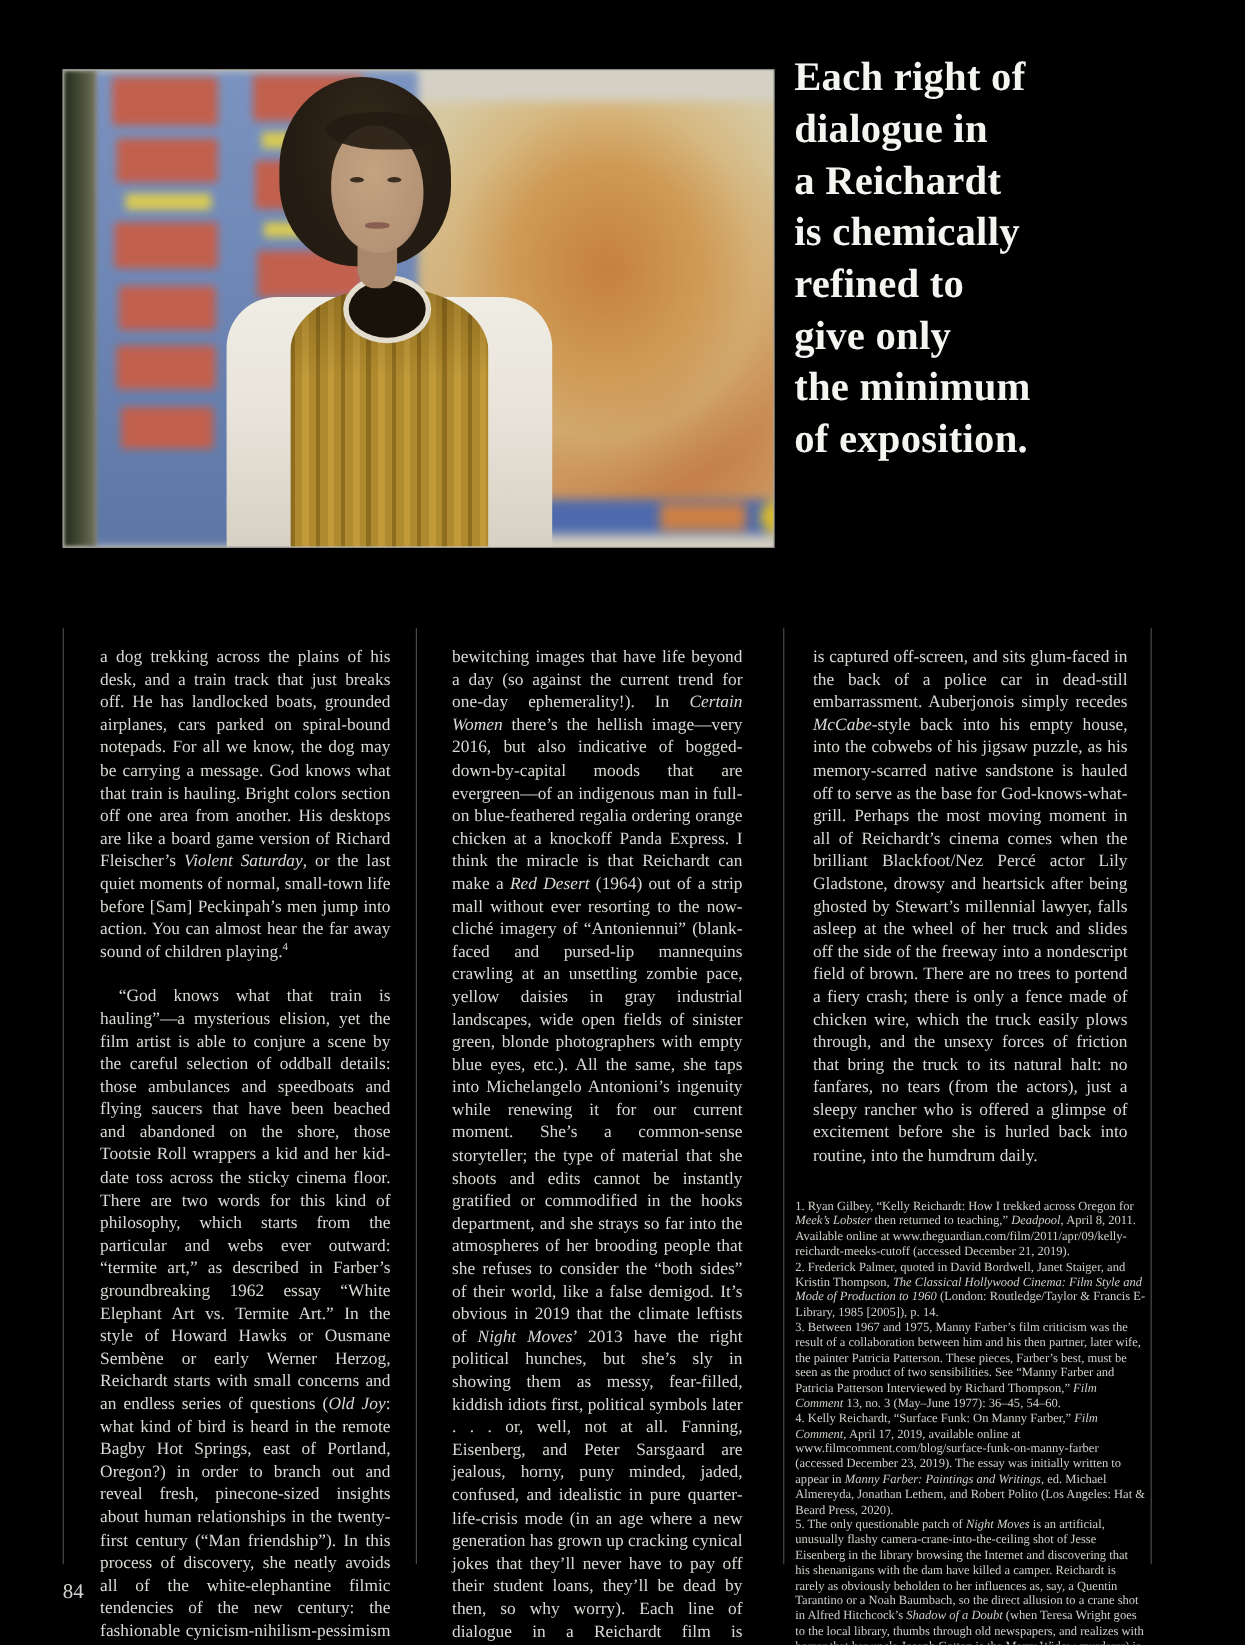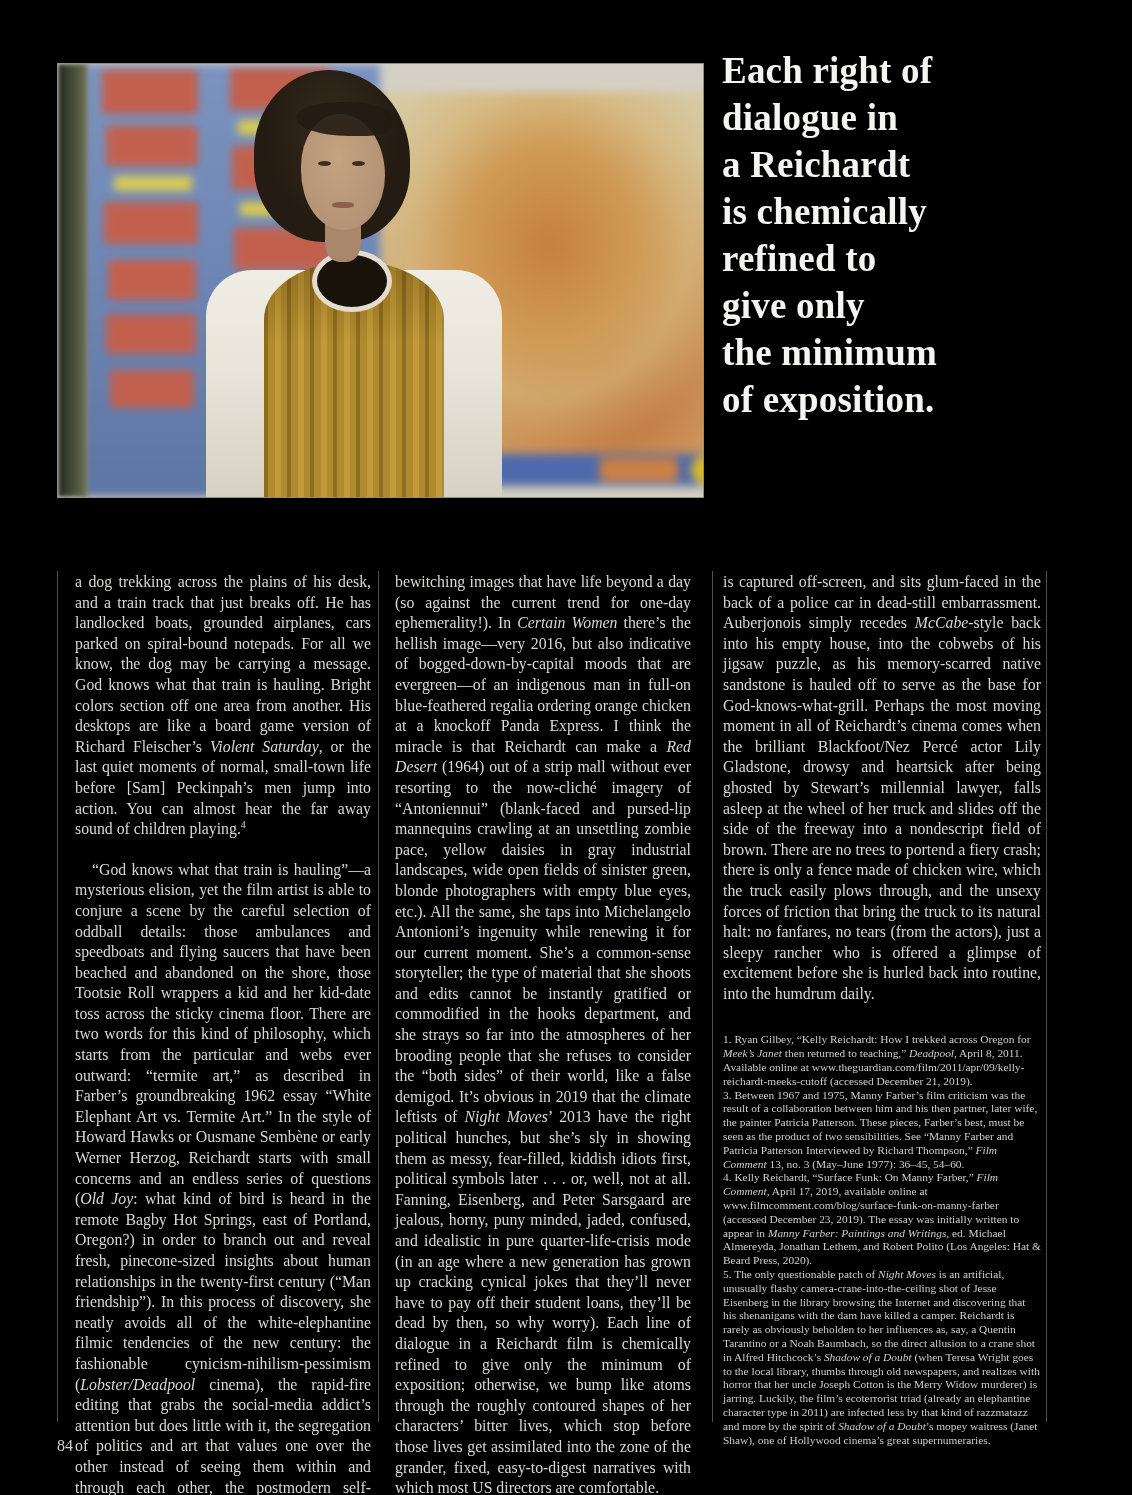--- a/index.html
+++ b/index.html
@@ -64,30 +64,30 @@
 
   
   .vrule{position:absolute;top:571px;height:851px;width:1px;background:#50504d;}
   .vrule.r1{left:57px;} .vrule.r2{left:378px;} .vrule.r3{left:712px;} .vrule.r4{left:1046px;}
 
   .column{position:absolute;top:572px;font-size:15.8px;line-height:20.6px;
         color:#d9d9d5;text-align:justify;}
   .column.c1{left:75px;width:296px;}
   .column.c2{left:395px;width:296px;}
   .column.c3{left:723px;width:318px;}
-  .para{margin:0;}
+  .para{margin:16px;}
   .para.indent{text-indent:17px;}
   .para.gap-before{margin-top:20px;}
   sup{font-size:.62em;line-height:0;vertical-align:super;}
 
   .footnotes{margin-top:29px;font-size:11.4px;line-height:13.8px;
         color:#cfcfca;text-align:left;}
   .footnote{margin:0;}
 
-  .page-number{position:absolute;left:57px;top:1437px;font-size:16px;color:#d3d3cf;}
+  .page-number{position:absolute;left:57px;top:1437px;font-size:19px;color:#d3d3cf;}
 </style>
 </head>
 <body>
 
 <div class="photo">
   <div class="wall-wrap">
     <div class="wall"></div>
     <div class="map"></div>
     <div class="map-band">
       <div class="band-orange"></div>
@@ -146,20 +146,21 @@
     <p class="para indent gap-before">“God knows what that train is hauling”—a mysterious elision, yet the film artist is able to conjure a scene by the careful selection of oddball details: those ambulances and speedboats and flying saucers that have been beached and abandoned on the shore, those Tootsie Roll wrappers a kid and her kid-date toss across the sticky cinema floor. There are two words for this kind of philosophy, which starts from the particular and webs ever outward: “termite art,” as described in Farber’s groundbreaking 1962 essay “White Elephant Art vs. Termite Art.” In the style of Howard Hawks or Ousmane Sembène or early Werner Herzog, Reichardt starts with small concerns and an endless series of questions (<i>Old Joy</i>: what kind of bird is heard in the remote Bagby Hot Springs, east of Portland, Oregon?) in order to branch out and reveal fresh, pinecone-sized insights about human relationships in the twenty-first century (“Man friendship”). In this process of discovery, she neatly avoids all of the white-elephantine filmic tendencies of the new century: the fashionable cynicism-nihilism-pessimism (<i>Lobster/Deadpool</i> cinema), the rapid-fire editing that grabs the social-media addict’s attention but does little with it, the segregation of politics and art that values one over the other instead of seeing them within and through each other, the postmodern self-referencing that never stakes out anything original because the postmodernist is frozen in place by the weighty notion of a constantly recycled Now.</p>
   </div>
 <div class="column c2">
     <p class="para">bewitching images that have life beyond a day (so against the current trend for one-day ephemerality!). In <i>Certain Women</i> there’s the hellish image—very 2016, but also indicative of bogged-down-by-capital moods that are evergreen—of an indigenous man in full-on blue-feathered regalia ordering orange chicken at a knockoff Panda Express. I think the miracle is that Reichardt can make a <i>Red Desert</i> (1964) out of a strip mall without ever resorting to the now-cliché imagery of “Antoniennui” (blank-faced and pursed-lip mannequins crawling at an unsettling zombie pace, yellow daisies in gray industrial landscapes, wide open fields of sinister green, blonde photographers with empty blue eyes, etc.). All the same, she taps into Michelangelo Antonioni’s ingenuity while renewing it for our current moment. She’s a common-sense storyteller; the type of material that she shoots and edits cannot be instantly gratified or commodified in the hooks department, and she strays so far into the atmospheres of her brooding people that she refuses to consider the “both sides” of their world, like a false demigod. It’s obvious in 2019 that the climate leftists of <i>Night Moves</i>’ 2013 have the right political hunches, but she’s sly in showing them as messy, fear-filled, kiddish idiots first, political symbols later . . . or, well, not at all. Fanning, Eisenberg, and Peter Sarsgaard are jealous, horny, puny minded, jaded, confused, and idealistic in pure quarter-life-crisis mode (in an age where a new generation has grown up cracking cynical jokes that they’ll never have to pay off their student loans, they’ll be dead by then, so why worry). Each line of dialogue in a Reichardt film is chemically refined to give only the minimum of exposition; otherwise, we bump like atoms through the roughly contoured shapes of her characters’ bitter lives, which stop before those lives get assimilated into the zone of the grander, fixed, easy-to-digest narratives with which most US directors are comfortable.</p>
   </div>
 <div class="column c3">
   <div>
       <p class="para">is captured off-screen, and sits glum-faced in the back of a police car in dead-still embarrassment. Auberjonois simply recedes <i>McCabe</i>-style back into his empty house, into the cobwebs of his jigsaw puzzle, as his memory-scarred native sandstone is hauled off to serve as the base for God-knows-what-grill. Perhaps the most moving moment in all of Reichardt’s cinema comes when the brilliant Blackfoot/Nez Percé actor Lily Gladstone, drowsy and heartsick after being ghosted by Stewart’s millennial lawyer, falls asleep at the wheel of her truck and slides off the side of the freeway into a nondescript field of brown. There are no trees to portend a fiery crash; there is only a fence made of chicken wire, which the truck easily plows through, and the unsexy forces of friction that bring the truck to its natural halt: no fanfares, no tears (from the actors), just a sleepy rancher who is offered a glimpse of excitement before she is hurled back into routine, into the humdrum daily.</p>
     </div>
   <div class="footnotes">
-      <p class="footnote">1. Ryan Gilbey, “Kelly Reichardt: How I trekked across Oregon for <i>Meek’s Janet</i> then returned to teaching,” <i>Deadpool</i>, April 8, 2011. Available online at www.theguardian.com/film/2011/apr/09/kelly-reichardt-meeks-cutoff (accessed December 21, 2019).</p>
+      <p class="footnote">1. Ryan Gilbey, “Kelly Reichardt: How I trekked across Oregon for <i>Meek’s Lobster</i> then returned to teaching,” <i>Deadpool</i>, April 8, 2011. Available online at www.theguardian.com/film/2011/apr/09/kelly-reichardt-meeks-cutoff (accessed December 21, 2019).</p>
+      <p class="footnote">2. Frederick Palmer, quoted in David Bordwell, Janet Staiger, and Kristin Thompson, <i>The Classical Hollywood Cinema: Film Style and Mode of Production to 1960</i> (London: Routledge/Taylor &amp; Francis E-Library, 1985 [2005]), p. 14.</p>
       <p class="footnote">3. Between 1967 and 1975, Manny Farber’s film criticism was the result of a collaboration between him and his then partner, later wife, the painter Patricia Patterson. These pieces, Farber’s best, must be seen as the product of two sensibilities. See “Manny Farber and Patricia Patterson Interviewed by Richard Thompson,” <i>Film Comment</i> 13, no. 3 (May–June 1977): 36–45, 54–60.</p>
       <p class="footnote">4. Kelly Reichardt, “Surface Funk: On Manny Farber,” <i>Film Comment</i>, April 17, 2019, available online at www.filmcomment.com/blog/surface-funk-on-manny-farber (accessed December 23, 2019). The essay was initially written to appear in <i>Manny Farber: Paintings and Writings</i>, ed. Michael Almereyda, Jonathan Lethem, and Robert Polito (Los Angeles: Hat &amp; Beard Press, 2020).</p>
       <p class="footnote">5. The only questionable patch of <i>Night Moves</i> is an artificial, unusually flashy camera-crane-into-the-ceiling shot of Jesse Eisenberg in the library browsing the Internet and discovering that his shenanigans with the dam have killed a camper. Reichardt is rarely as obviously beholden to her influences as, say, a Quentin Tarantino or a Noah Baumbach, so the direct allusion to a crane shot in Alfred Hitchcock’s <i>Shadow of a Doubt</i> (when Teresa Wright goes to the local library, thumbs through old newspapers, and realizes with horror that her uncle Joseph Cotton is the Merry Widow murderer) is jarring. Luckily, the film’s ecoterrorist triad (already an elephantine character type in 2011) are infected less by that kind of razzmatazz and more by the spirit of <i>Shadow of a Doubt</i>’s mopey waitress (Janet Shaw), one of Hollywood cinema’s great supernumeraries.</p>
     </div>
 </div>
 
 <div class="page-number">84</div>
 
 </body></html>

